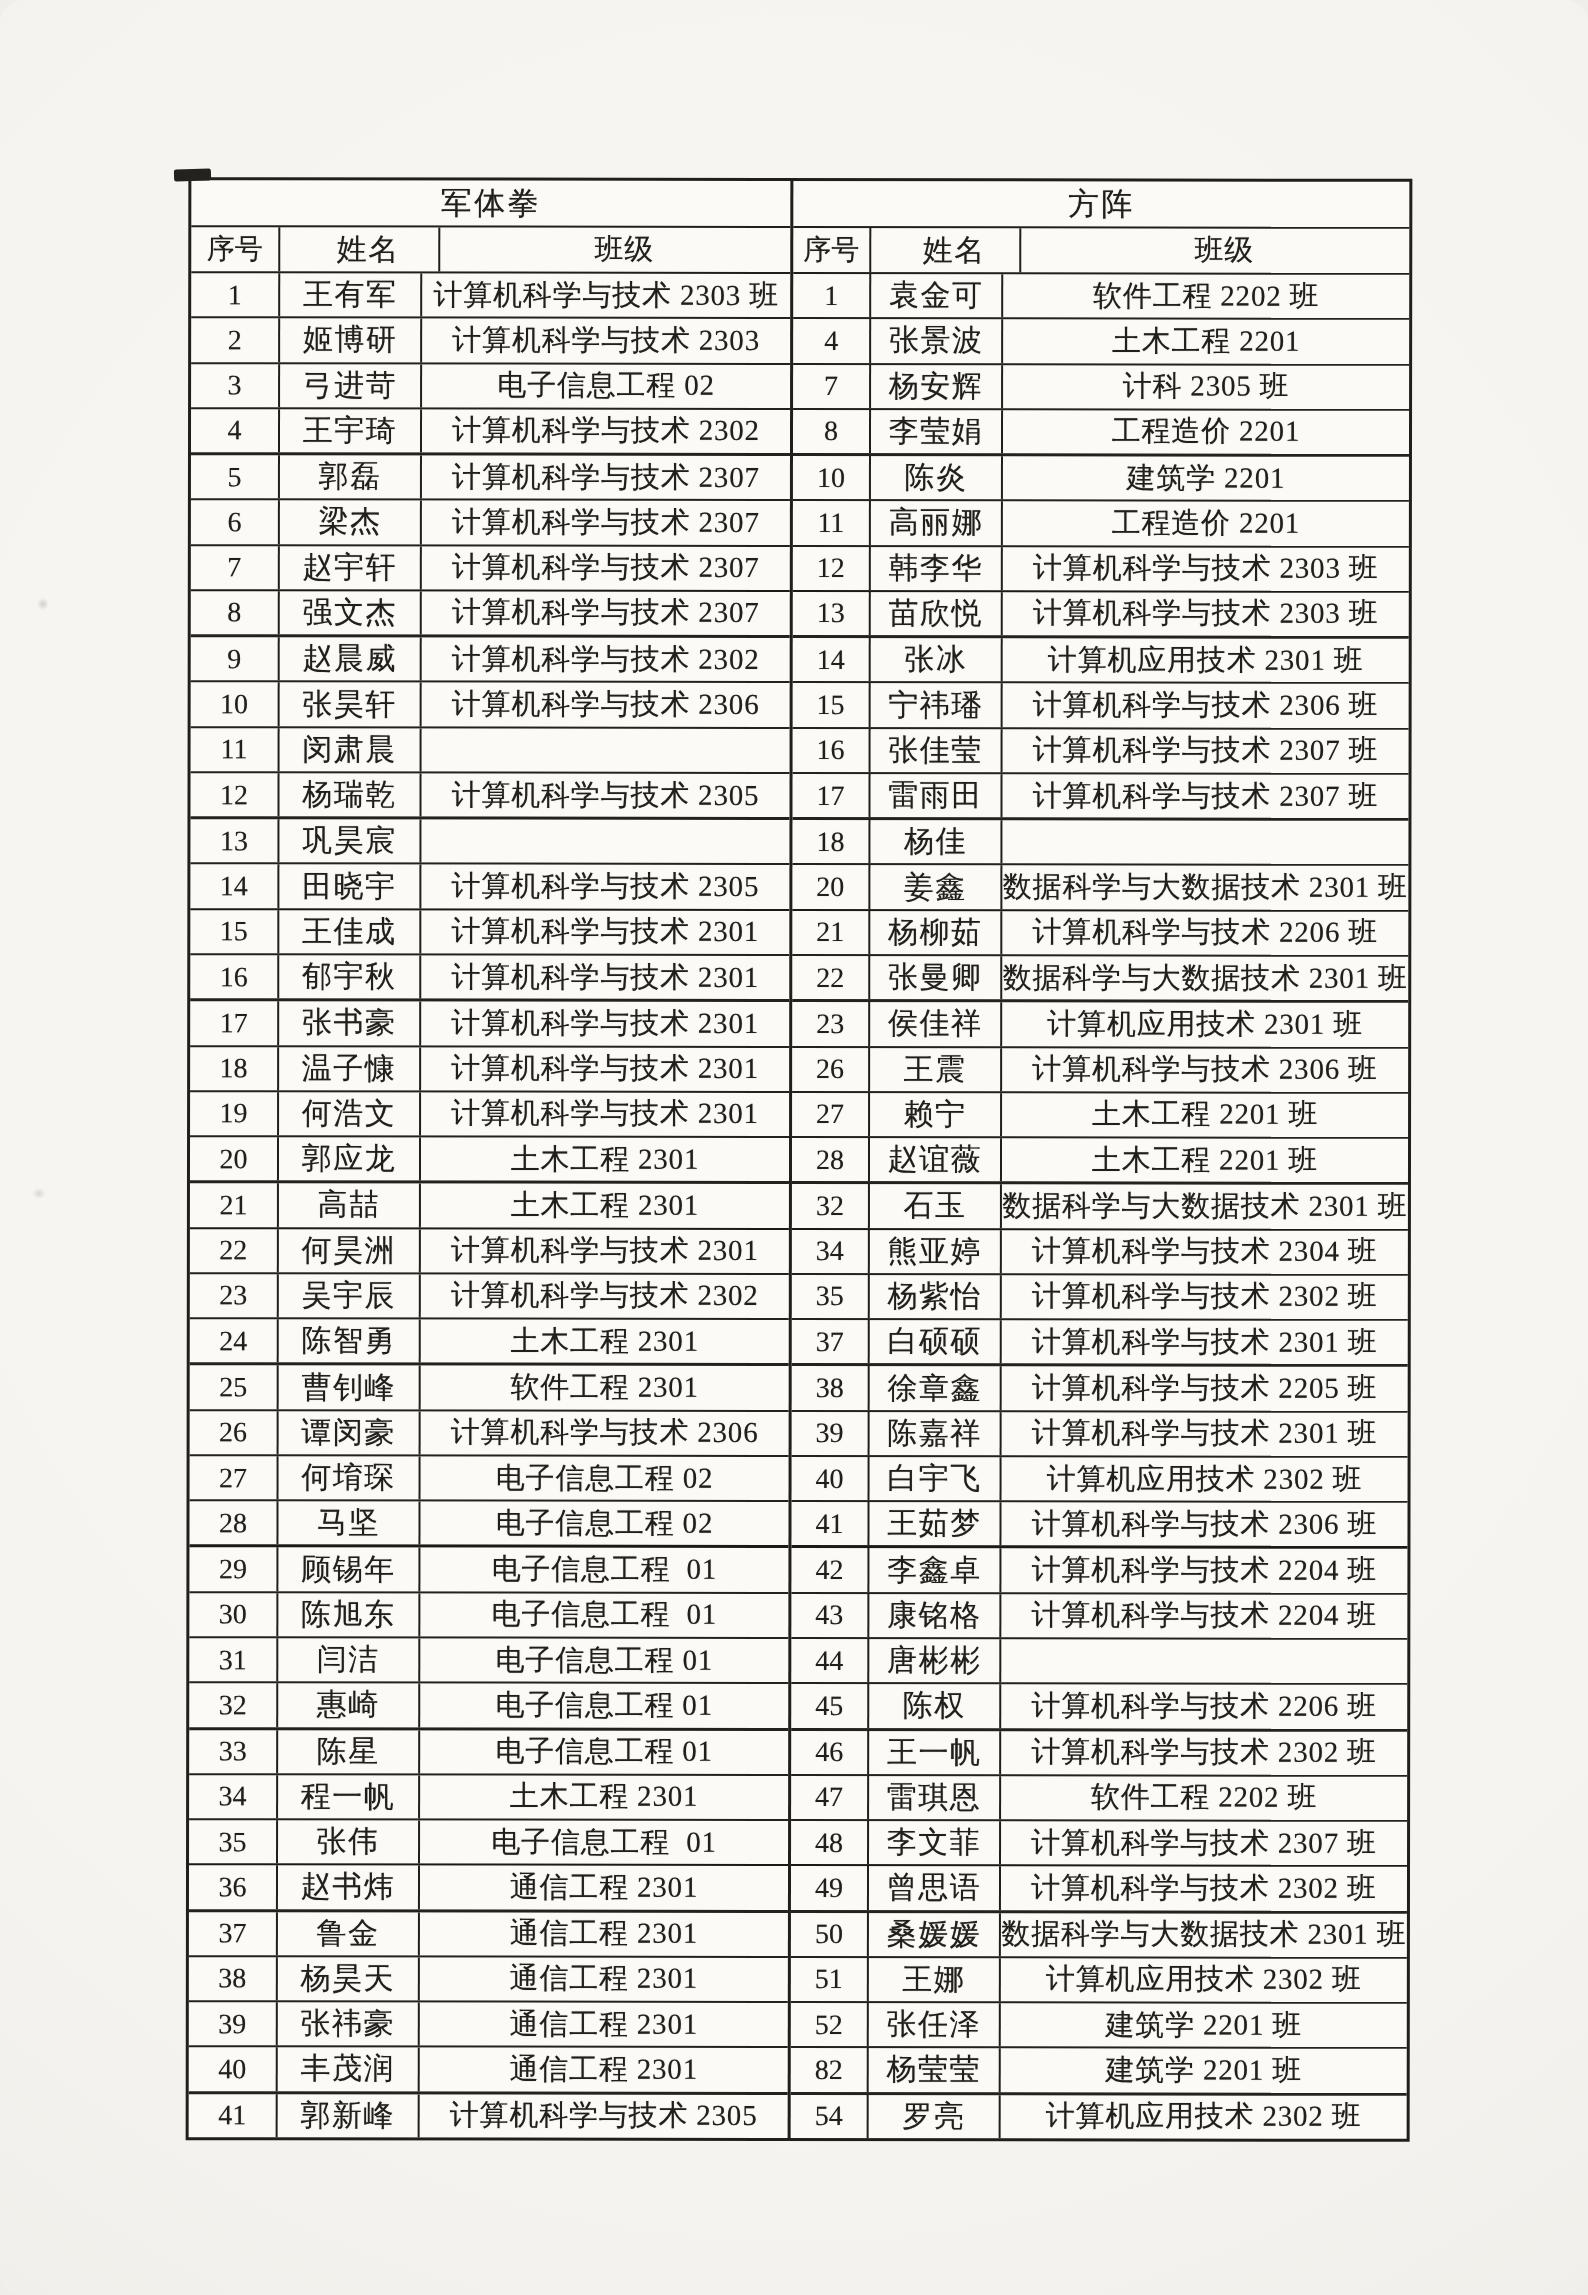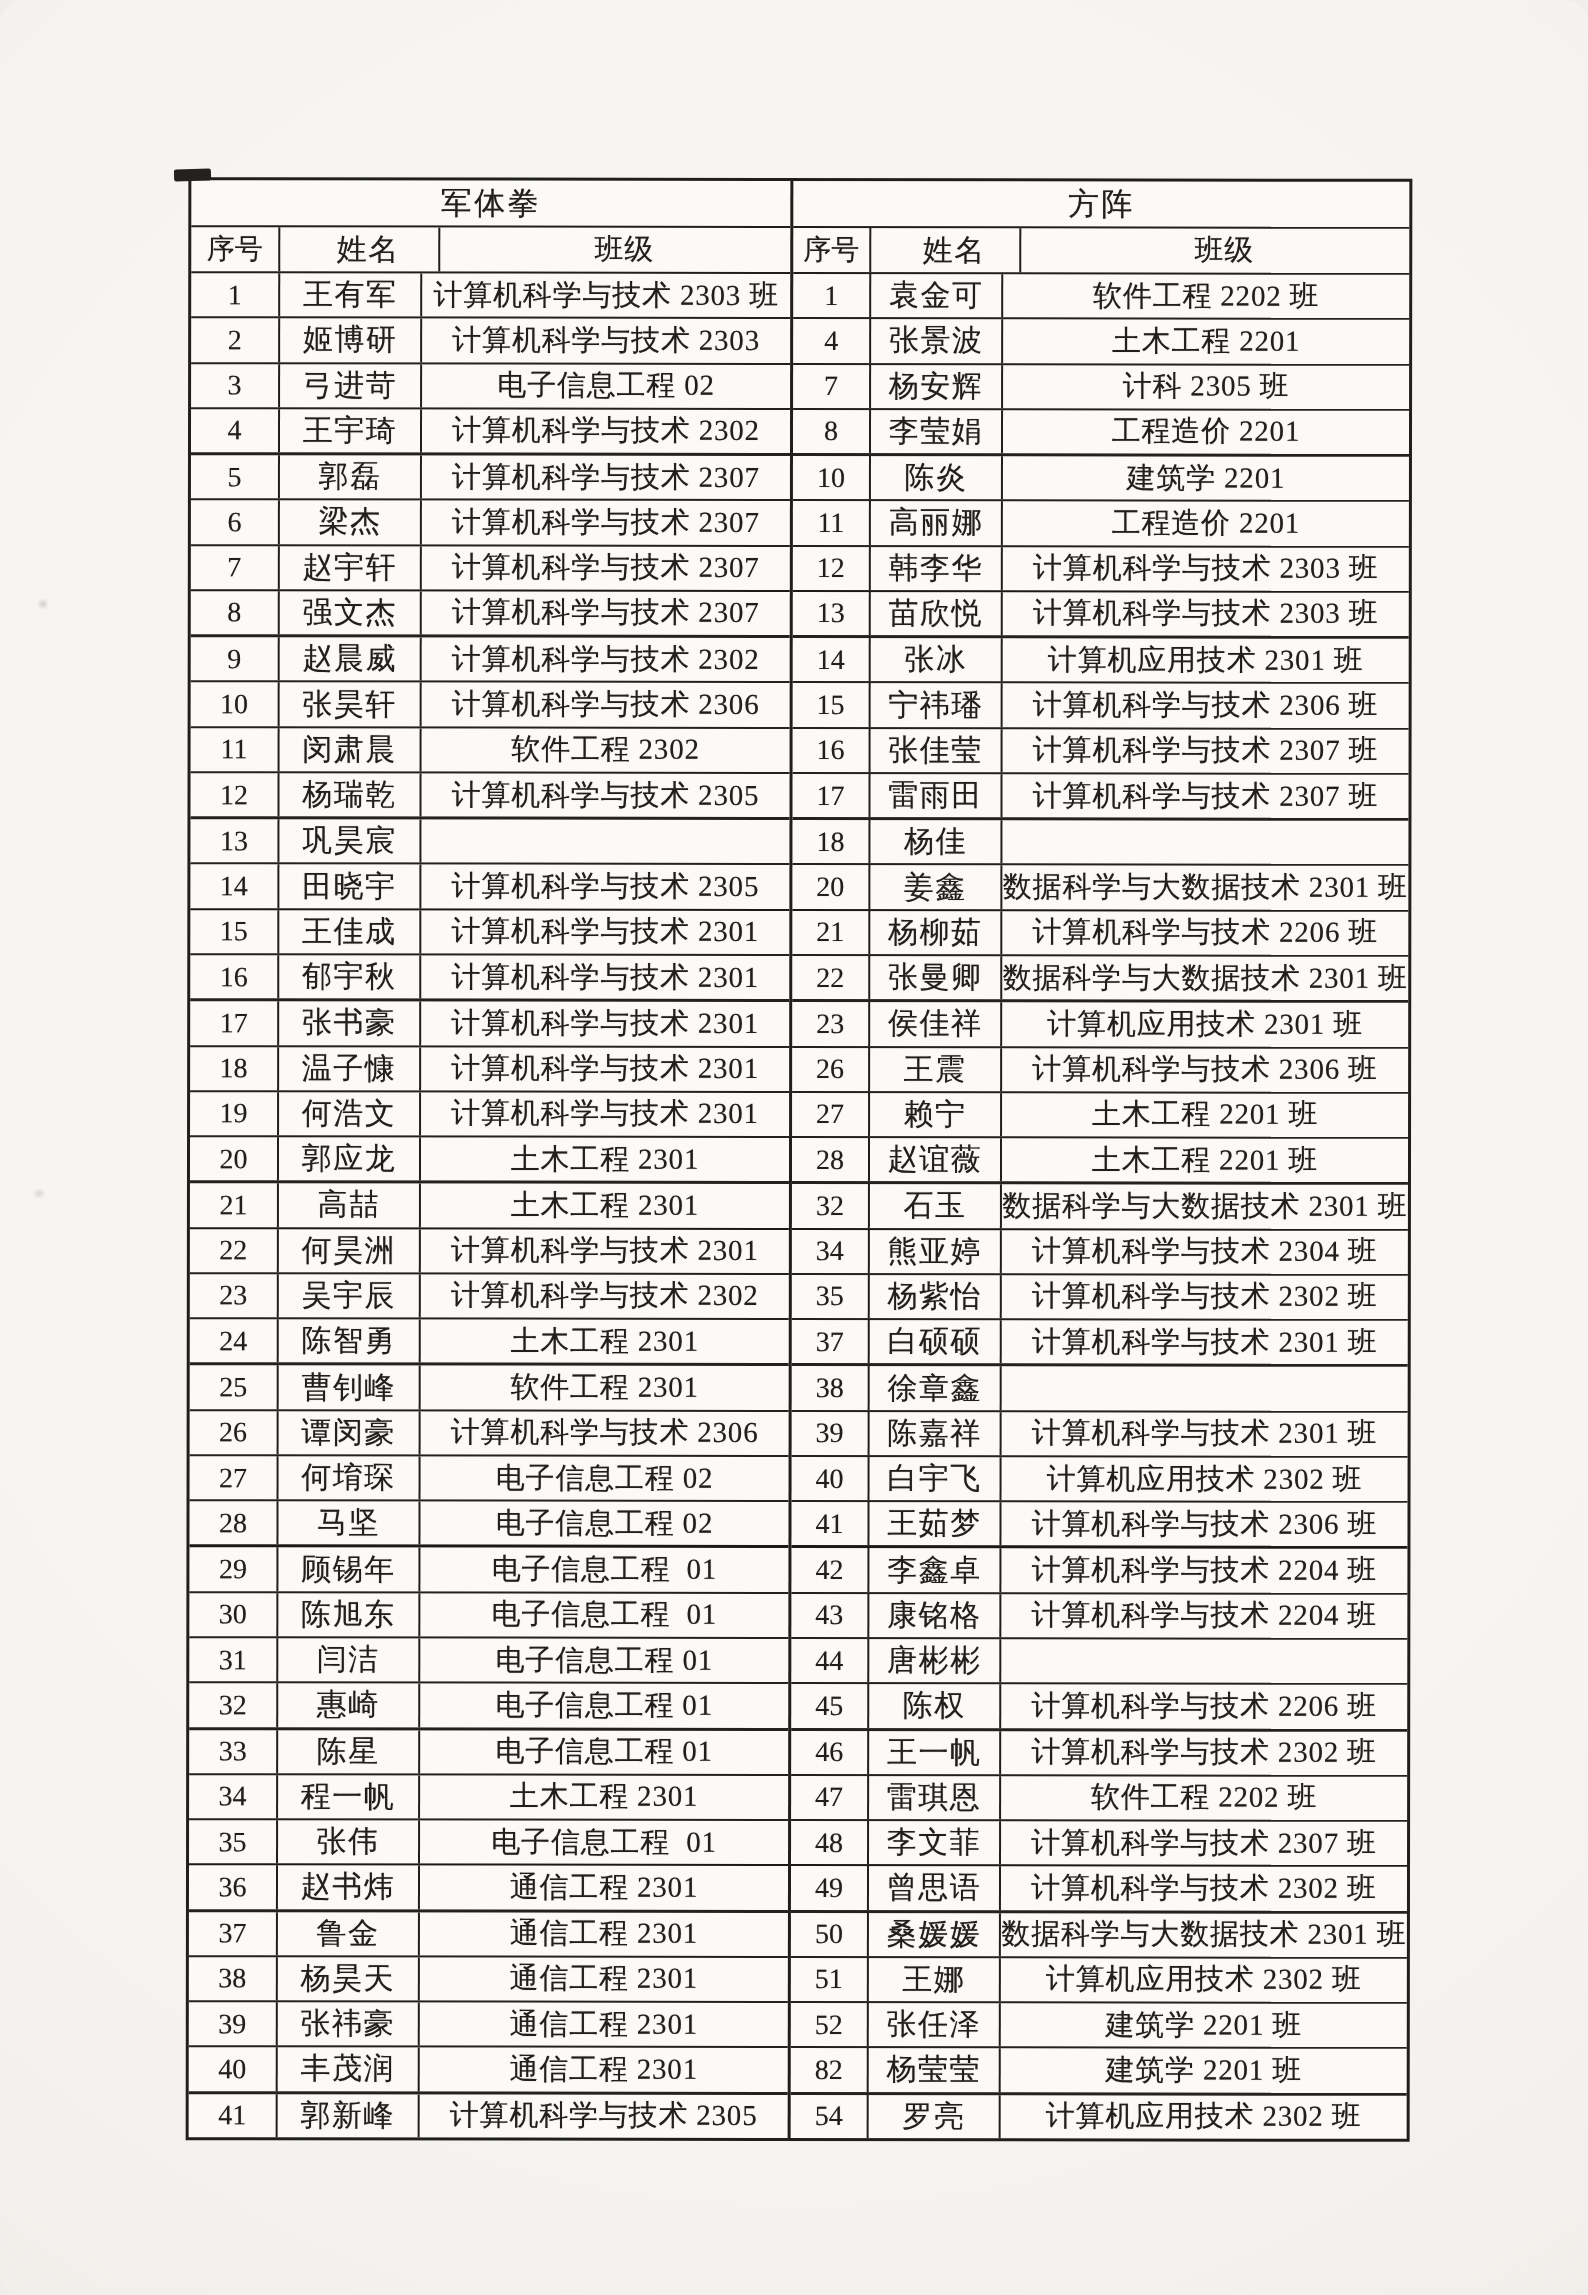--- a/index.html
+++ b/index.html
@@ -146,21 +146,20 @@
             <span class="cell c2">计算机科学与技术 2302</span>
           </div>
           <div class="row">
             <span class="cell c0">10</span>
             <span class="cell c1">张昊轩</span>
             <span class="cell c2">计算机科学与技术 2306</span>
           </div>
           <div class="row">
             <span class="cell c0">11</span>
             <span class="cell c1">闵肃晨</span>
-            <span class="cell c2">软件工程 2302</span>
           </div>
           <div class="row">
             <span class="cell c0">12</span>
             <span class="cell c1">杨瑞乾</span>
             <span class="cell c2">计算机科学与技术 2305</span>
           </div>
           <div class="row">
             <span class="cell c0">13</span>
             <span class="cell c1">巩昊宸</span>
           </div>
@@ -430,20 +429,21 @@
             <span class="cell c2">计算机科学与技术 2302 班</span>
           </div>
           <div class="row">
             <span class="cell c0">37</span>
             <span class="cell c1">白硕硕</span>
             <span class="cell c2">计算机科学与技术 2301 班</span>
           </div>
           <div class="row">
             <span class="cell c0">38</span>
             <span class="cell c1">徐章鑫</span>
+            <span class="cell c2">计算机科学与技术 2205 班</span>
           </div>
           <div class="row">
             <span class="cell c0">39</span>
             <span class="cell c1">陈嘉祥</span>
             <span class="cell c2">计算机科学与技术 2301 班</span>
           </div>
           <div class="row">
             <span class="cell c0">40</span>
             <span class="cell c1">白宇飞</span>
             <span class="cell c2">计算机应用技术 2302 班</span>

